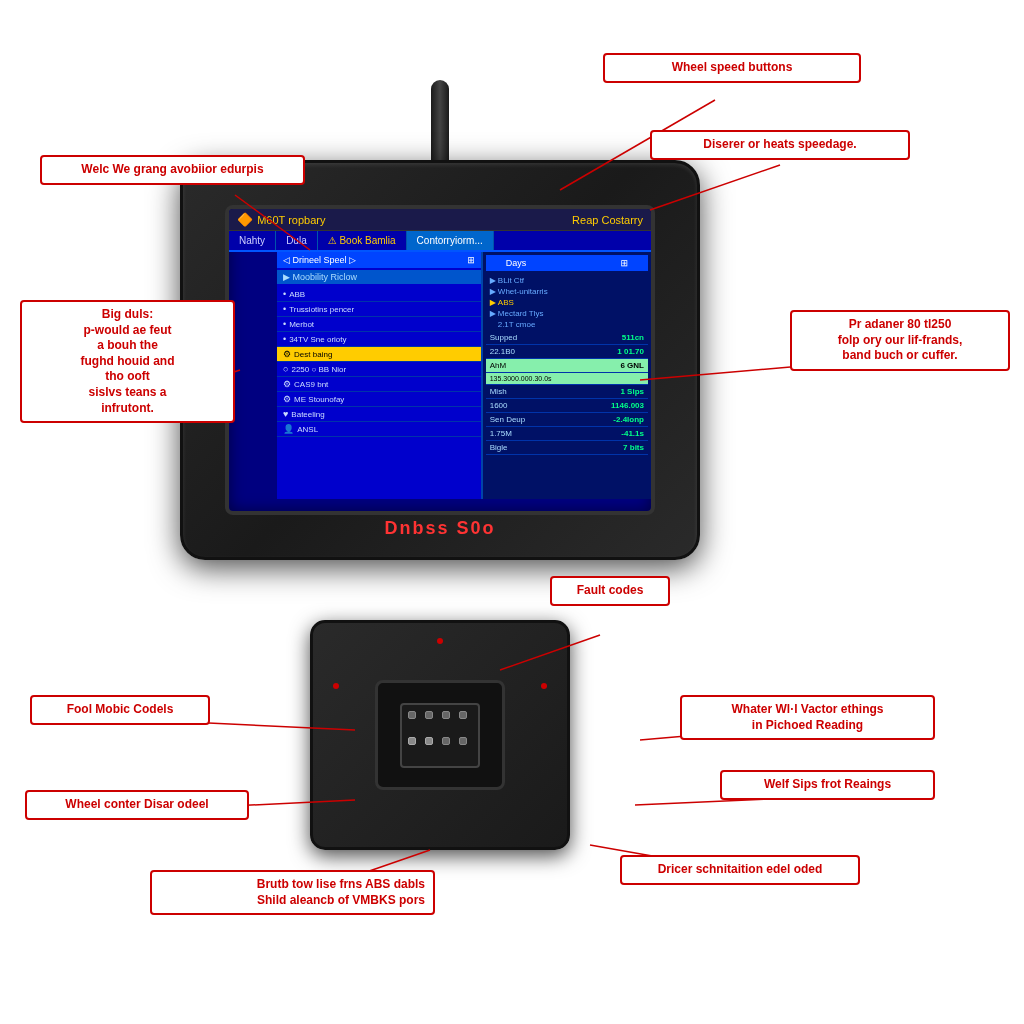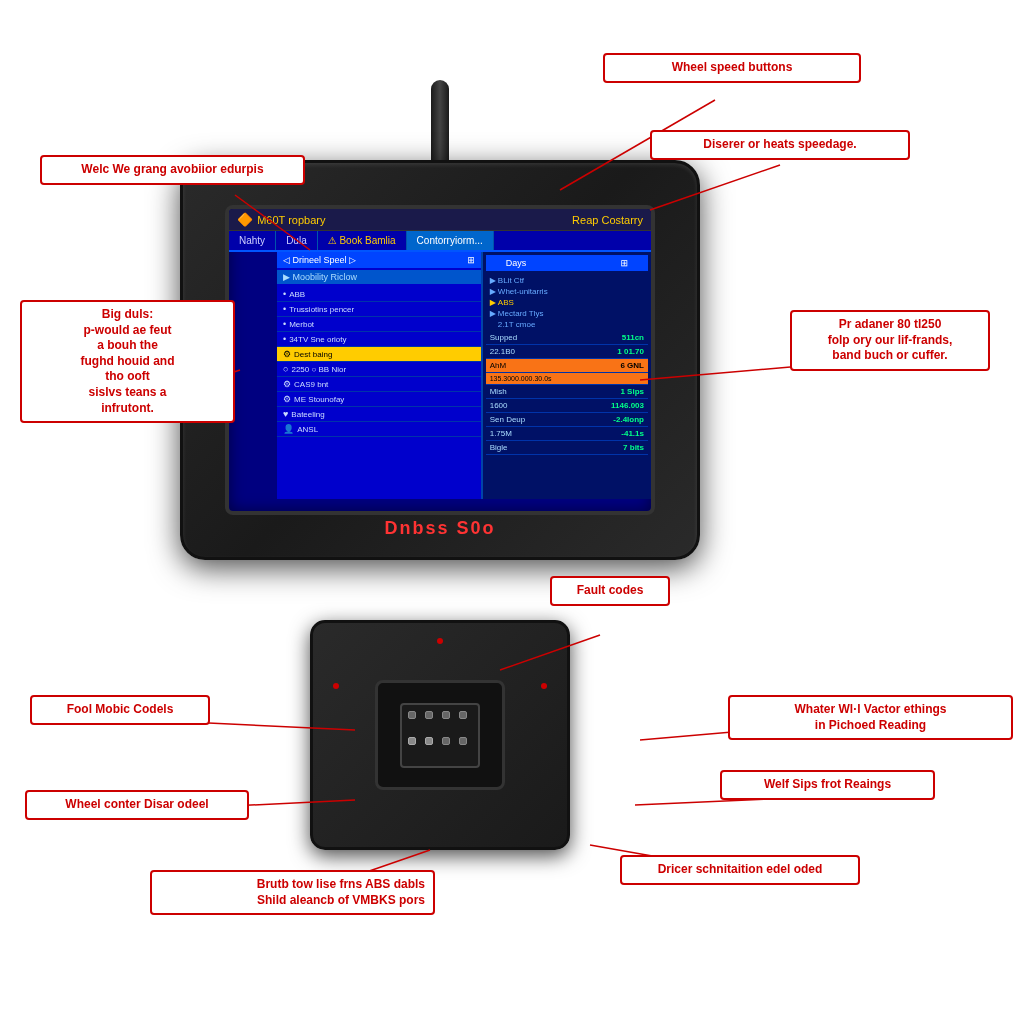--- a/index.html
+++ b/index.html
@@ -195,21 +195,21 @@
     .data-row {
       display: flex;
       justify-content: space-between;
       padding: 2px 4px;
       font-size: 8px;
       color: #aaddff;
       border-bottom: 1px solid #0033aa;
     }
 
     .data-row.highlighted {
-      background: #f97316;
+      background: #86efac;
       color: #000;
     }
 
     .data-row .val { color: #00ff88; font-weight: bold; }
     .data-row.highlighted .val { color: #000; }
 
     
     .brand-label {
       position: absolute;
       bottom: 18px;
@@ -337,29 +337,29 @@
 <div class="annotation" style="left: 40px; top: 155px; width: 265px; white-space: pre-line;">Welc We grang avobiior edurpis</div>
 
 <div class="annotation" style="left: 20px; top: 300px; width: 215px; white-space: pre-line;">Big duls:
 p-would ae feut
 a bouh the
 fughd houid and
 tho ooft
 sislvs teans a
 infrutont.</div>
 
-<div class="annotation" style="left: 790px; top: 310px; width: 200px; white-space: pre-line;">Pr adaner 80 tl250
+<div class="annotation" style="left: 790px; top: 310px; width: 220px; white-space: pre-line;">Pr adaner 80 tl250
 folp ory our lif-frands,
 band buch or cuffer.</div>
 
 <div class="annotation" style="left: 550px; top: 576px; width: 120px; white-space: pre-line;">Fault codes</div>
 
 <div class="annotation" style="left: 30px; top: 695px; width: 180px; white-space: pre-line;">Fool Mobic Codels</div>
 
-<div class="annotation" style="left: 728px; top: 695px; width: 285px; white-space: pre-line;">Whater Wl·l Vactor ethings
+<div class="annotation" style="left: 680px; top: 695px; width: 255px; white-space: pre-line;">Whater Wl·l Vactor ethings
 in Pichoed Reading</div>
 
 <div class="annotation" style="left: 25px; top: 790px; width: 224px; white-space: pre-line;">Wheel conter Disar odeel</div>
 
 <div class="annotation" style="left: 720px; top: 770px; width: 215px; white-space: pre-line;">Welf Sips frot Reaings</div>
 
 <div class="annotation" style="left: 150px; top: 870px; width: 285px; white-space: pre-line; text-align: right;">Brutb tow lise frns ABS dabls
 Shild aleancb of VMBKS pors</div>
 
 <div class="annotation" style="left: 620px; top: 855px; width: 240px; white-space: pre-line;">Dricer schnitaition edel oded</div>

